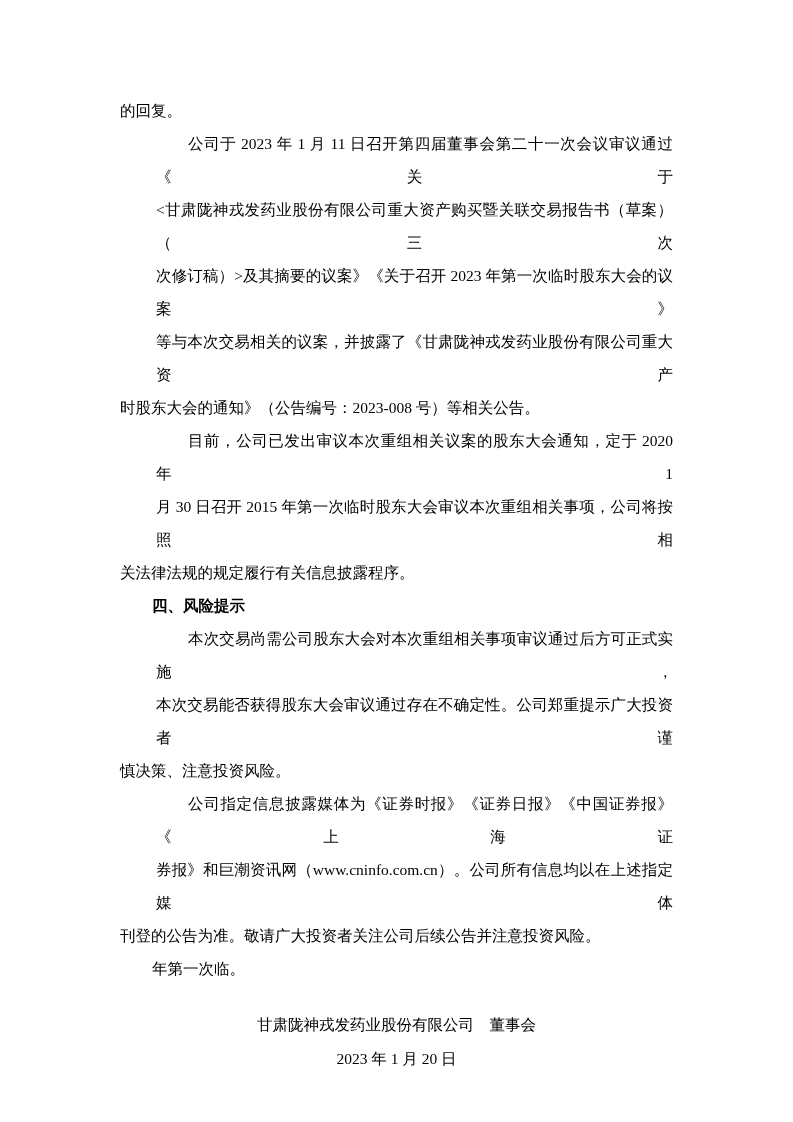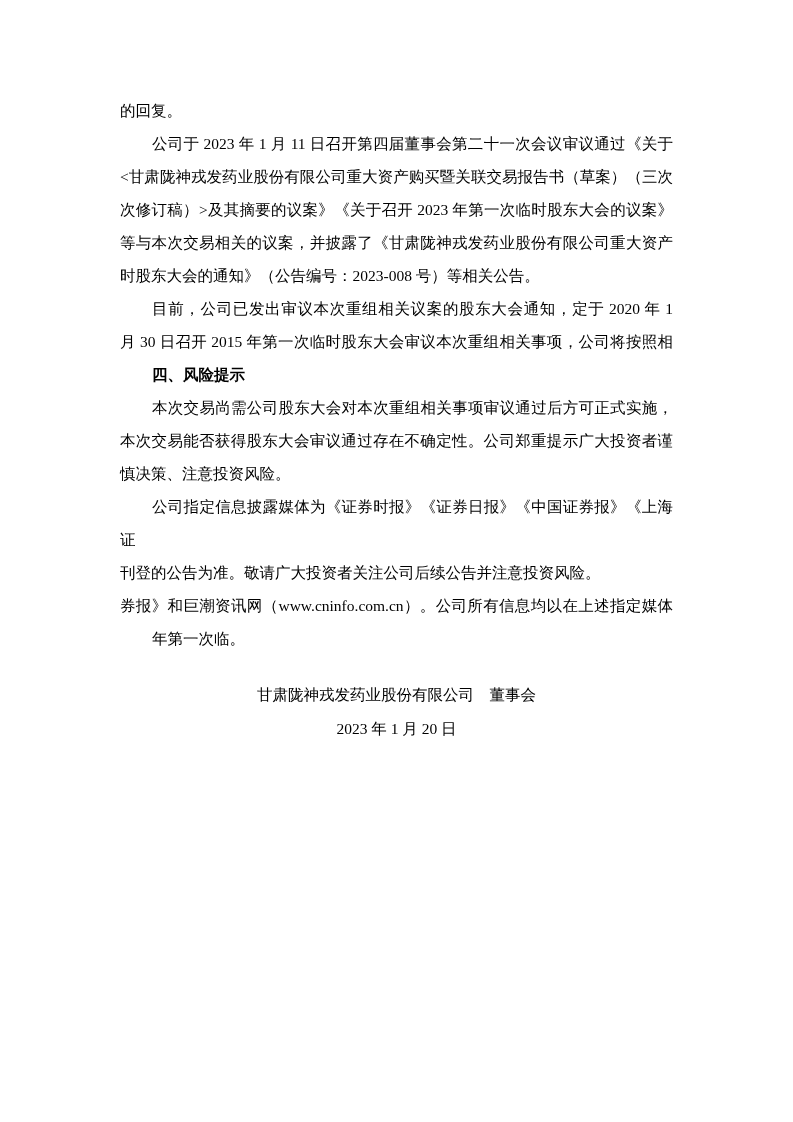--- a/index.html
+++ b/index.html
@@ -27,20 +27,21 @@
     font-size: 15.5px;
     line-height: 33px;
     white-space: normal;
     text-align: left;
   }
   
   .st {
     text-align: justify;
     text-align-last: justify;
     text-justify: inter-character;
+    margin-left: 36px;
   }
   
   .ind {
     text-indent: 32px;
   }
   .hd {
     font-weight: bold;
   }
   .sig-block {
     margin-top: 23px;
@@ -65,36 +66,37 @@
       <div class="ln st ind">公司于 2023 年 1 月 11 日召开第四届董事会第二十一次会议审议通过《关于</div>
       <div class="ln st">&lt;甘肃陇神戎发药业股份有限公司重大资产购买暨关联交易报告书（草案）（三次</div>
       <div class="ln st">次修订稿）&gt;及其摘要的议案》《关于召开 2023 年第一次临时股东大会的议案》</div>
       <div class="ln st">等与本次交易相关的议案，并披露了《甘肃陇神戎发药业股份有限公司重大资产</div>
       <div class="ln">时股东大会的通知》（公告编号：2023-008 号）等相关公告。</div>
     </div>
 
     <div class="para">
       <div class="ln st ind">目前，公司已发出审议本次重组相关议案的股东大会通知，定于 2020 年 1</div>
       <div class="ln st">月 30 日召开 2015 年第一次临时股东大会审议本次重组相关事项，公司将按照相</div>
+      <div class="ln">关法律法规的规定履行有关信息披露程序。</div>
     </div>
 
     <div class="para">
       <div class="ln hd ind">四、风险提示</div>
     </div>
 
     <div class="para">
       <div class="ln st ind">本次交易尚需公司股东大会对本次重组相关事项审议通过后方可正式实施，</div>
       <div class="ln st">本次交易能否获得股东大会审议通过存在不确定性。公司郑重提示广大投资者谨</div>
       <div class="ln">慎决策、注意投资风险。</div>
     </div>
 
     <div class="para">
       <div class="ln st ind">公司指定信息披露媒体为《证券时报》《证券日报》《中国证券报》《上海证</div>
+      <div class="ln st">券报》和巨潮资讯网（www.cninfo.com.cn）。公司所有信息均以在上述指定媒体</div>
       <div class="ln">刊登的公告为准。敬请广大投资者关注公司后续公告并注意投资风险。</div>
-      <div class="ln st">券报》和巨潮资讯网（www.cninfo.com.cn）。公司所有信息均以在上述指定媒体</div>
     </div>
 
     <div class="para">
       <div class="ln ind">年第一次临。</div>
     </div>
 
     <div class="sig-block">
       <div class="sig-line">甘肃陇神戎发药业股份有限公司　董事会</div>
       <div class="sig-line">2023 年 1 月 20 日</div>
     </div>

